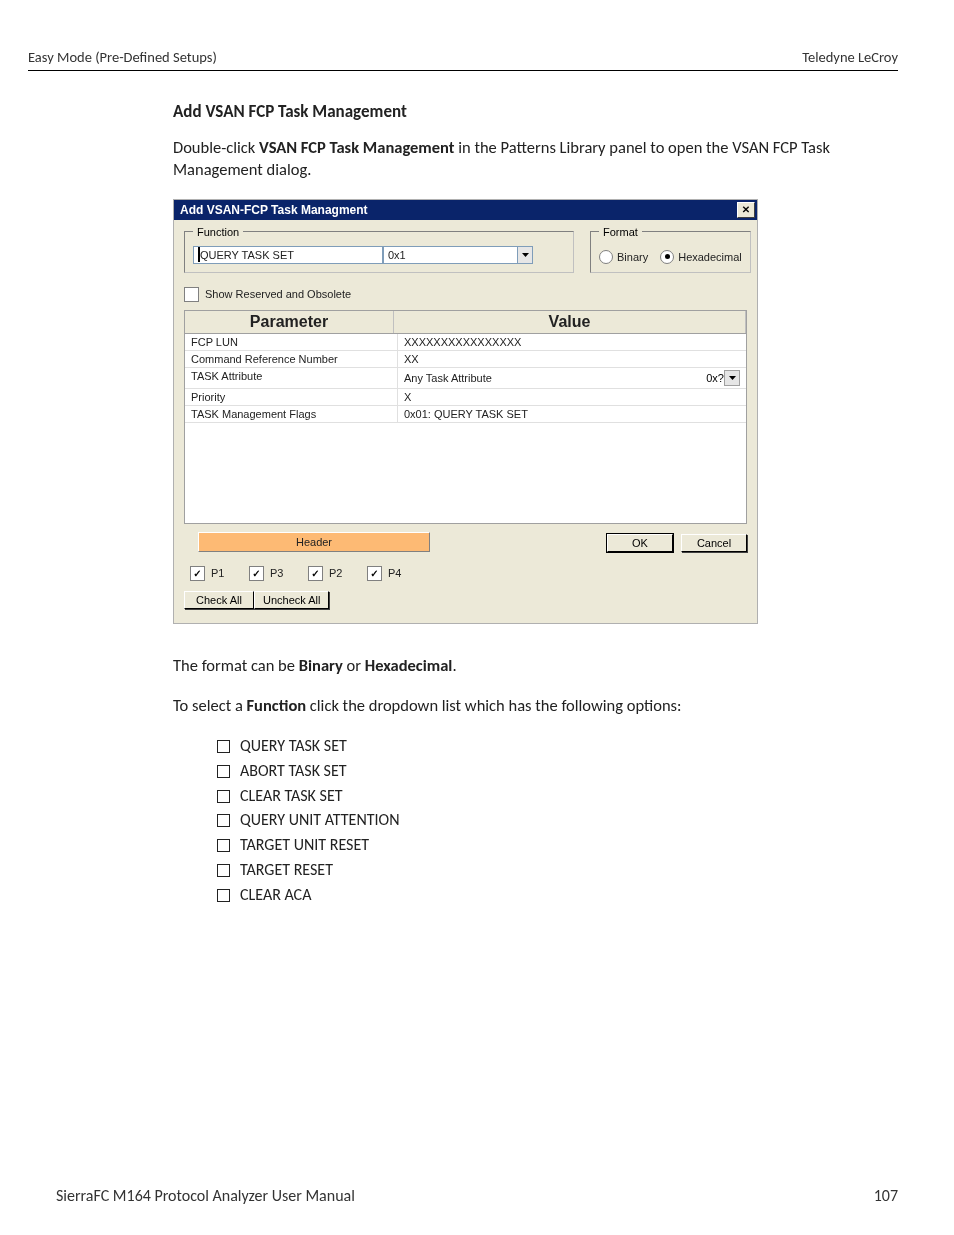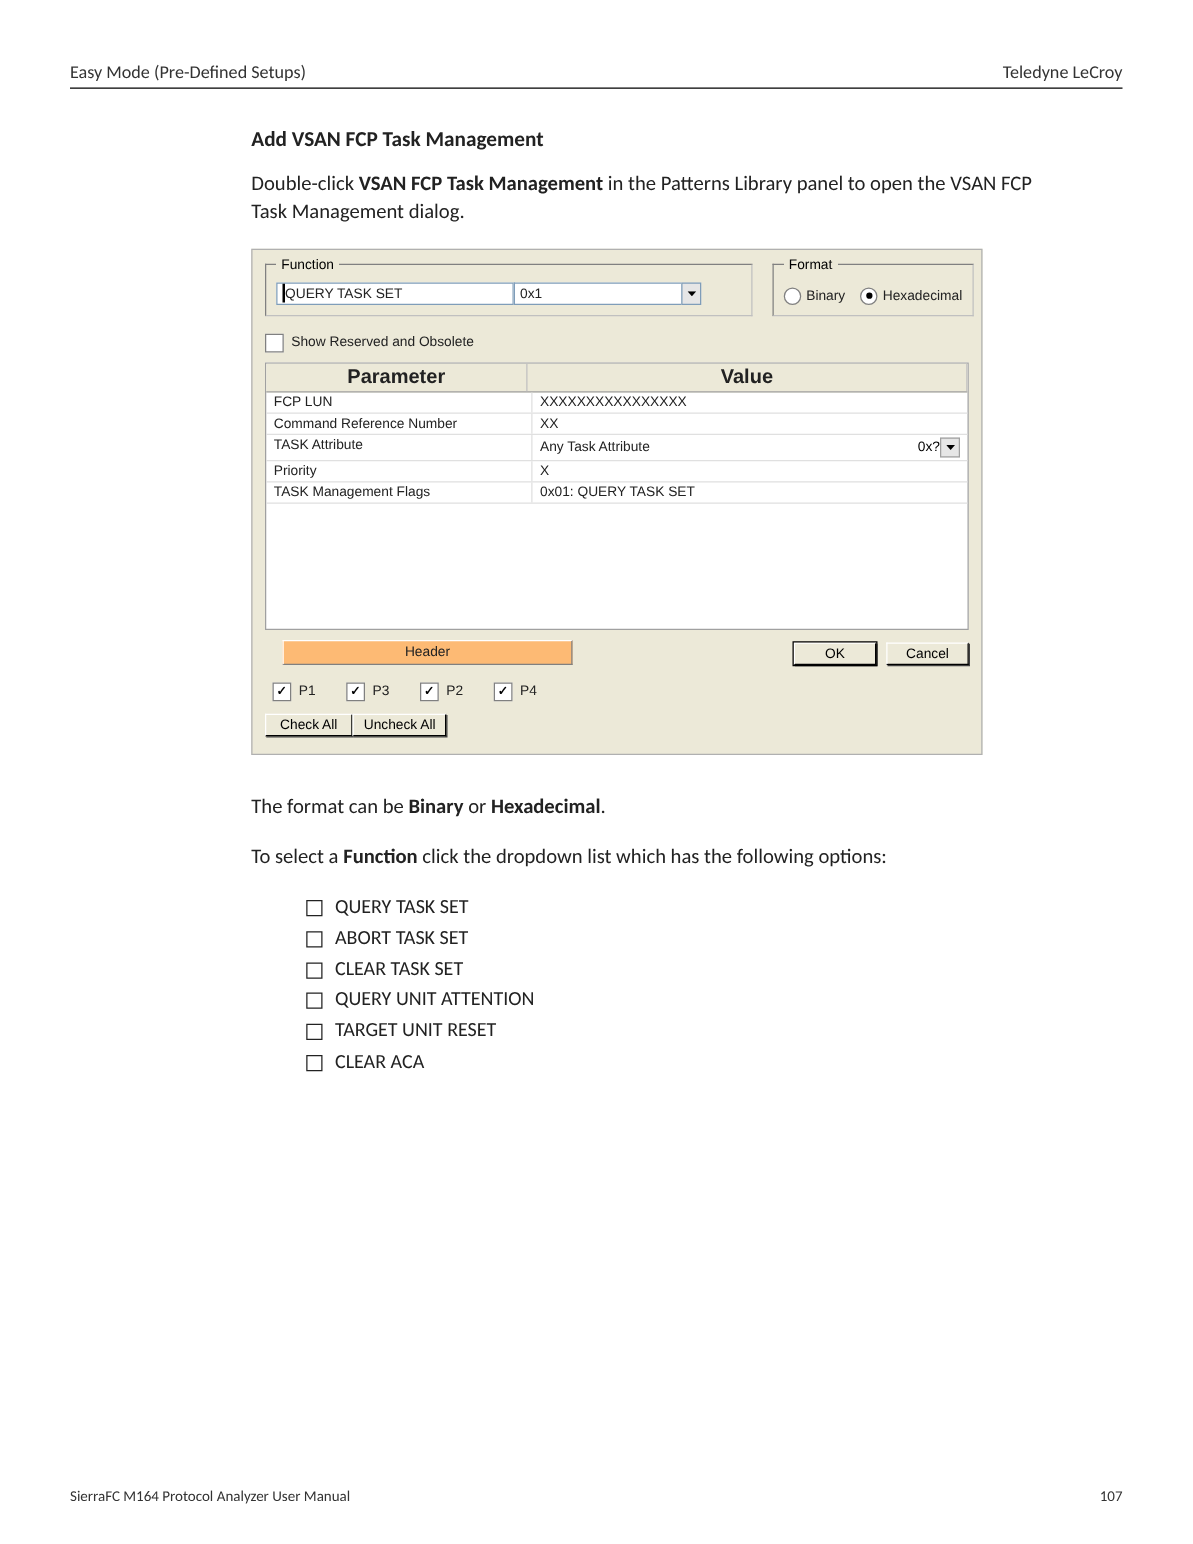--- a/index.html
+++ b/index.html
@@ -4,21 +4,21 @@
 <style>
   body {
     margin: 0;
     padding: 0;
     font-family: Calibri, "Segoe UI", Arial, sans-serif;
     background: #fff;
     color: #222;
     width: 954px;
   }
   .page {
-    padding: 48px 56px 30px 56px;
+    padding: 48px 56px 30px 28px;
     box-sizing: border-box;
     position: relative;
     min-height: 1235px;
   }
   .hdr {
     display: flex;
     justify-content: space-between;
     font-size: 14.5px;
     color: #333;
     border-bottom: 1px solid #000;
@@ -220,40 +220,44 @@
     content: "";
     width: 11px; height: 11px;
     border: 1.4px solid #222;
     display: inline-block;
     flex: 0 0 auto;
   }
   .ftr {
     position: absolute;
     left: 56px; right: 56px; bottom: 30px;
     display: flex; justify-content: space-between;
-    font-size: 12px;
+    font-size: 16px;
     color: #333;
   }
 </style>
 </head>
 <body>
 
 <div class="page">
   <div class="hdr">
     <span>Easy Mode (Pre-Defined Setups)</span>
     <span>Teledyne LeCroy</span>
   </div>
 
   <div class="content">
     <h3 class="sec-title">Add VSAN FCP Task Management</h3>
     <p class="body">
       <span>Double-click </span><span class="bold">VSAN FCP Task Management</span><span> in the Patterns Library panel to open the VSAN FCP Task Management dialog.</span>
     </p>
 
     <div class="dlg">
+      <div class="titlebar">
+        <span>Add VSAN-FCP Task Managment</span>
+        <span class="closebtn">✕</span>
+      </div>
       <div class="dlg-body">
         <div class="toprow">
           <fieldset class="grp func-grp">
             <legend>Function</legend>
             <div class="func-row">
               <div class="editbox func-name">
                 <span class="caret">​</span>
                   <span>QUERY TASK SET</span>
               </div>
               <div class="dd">
@@ -382,20 +386,23 @@
       <li>
           <span>CLEAR TASK SET</span>
         </li>
       <li>
           <span>QUERY UNIT ATTENTION</span>
         </li>
       <li>
           <span>TARGET UNIT RESET</span>
         </li>
       <li>
+          <span>TARGET RESET</span>
+        </li>
+      <li>
           <span>CLEAR ACA</span>
         </li>
     </ul>
   </div>
 
   <div class="ftr">
     <span>SierraFC M164 Protocol Analyzer User Manual</span>
     <span>107</span>
   </div>
 </div>

